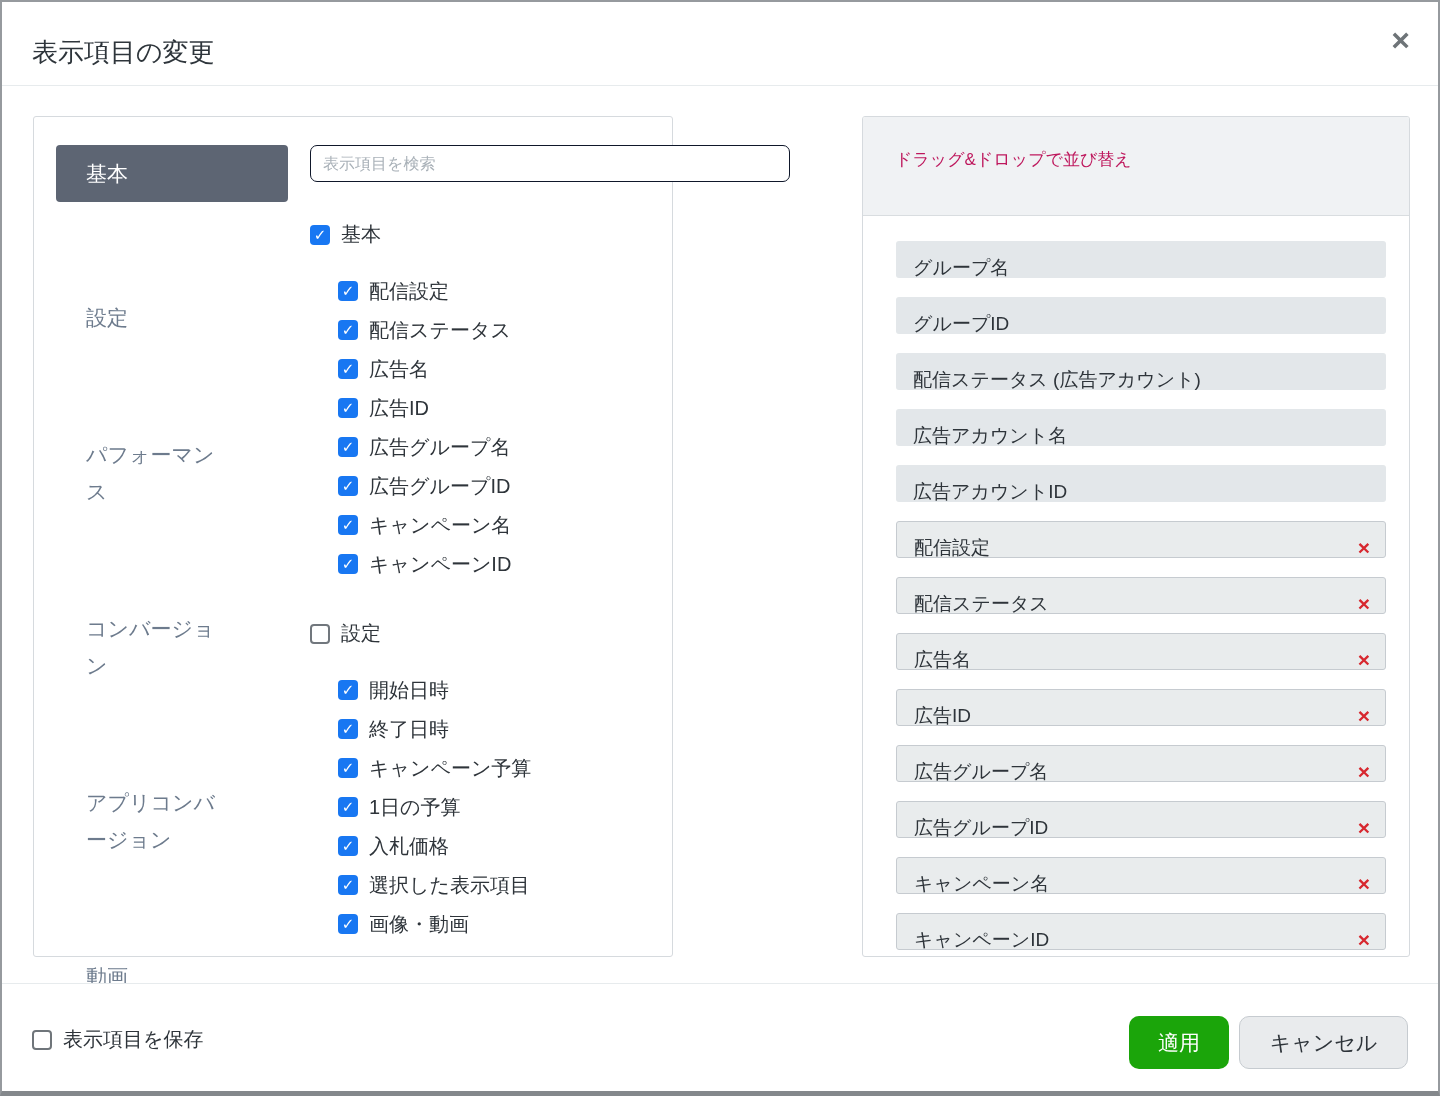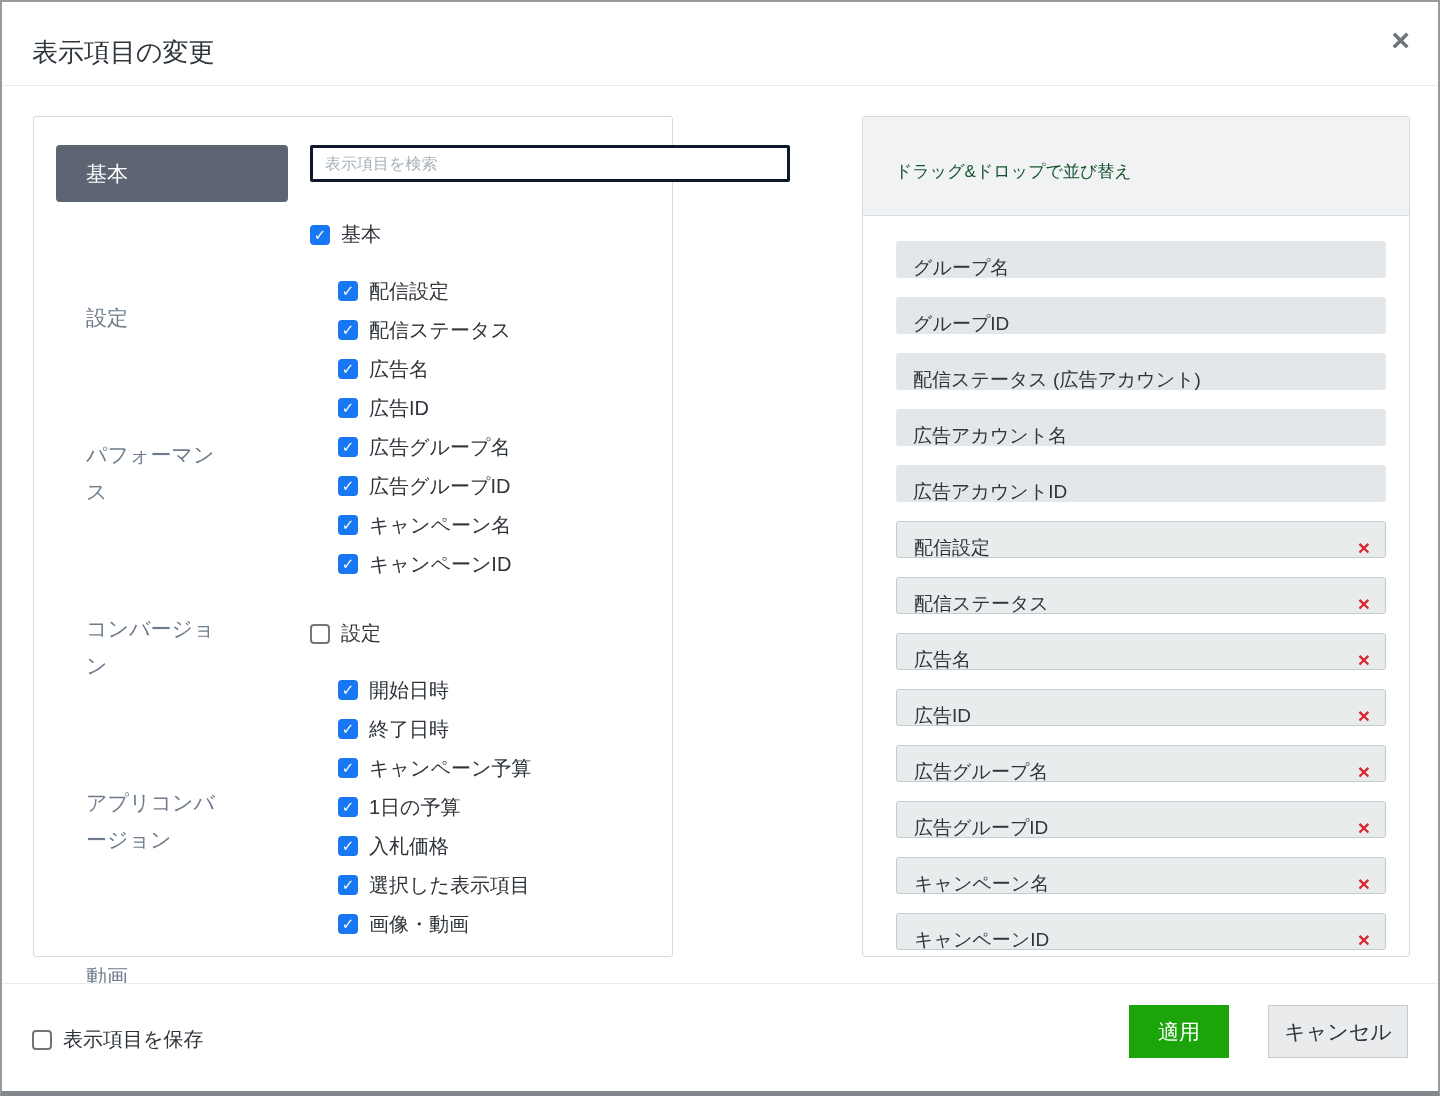--- a/index.html
+++ b/index.html
@@ -17,54 +17,54 @@
   
   .lpanel { position:absolute; left:31px; top:114px; width:640px; height:841px;
             border:1px solid #d6dade; border-radius:3px; }
   .sidebar { position:absolute; left:22px; top:0; width:232px; padding-top:28px; }
   .side-item { position:relative; margin-bottom:26px; padding-left:30px; font-size:21px;
                line-height:37px; color:#6d7b8d; white-space:pre-line; cursor:pointer; }
   .side-item.selected { background:var(--selected-sidebar,#5d6573); color:#fff; height:57px;
                line-height:57px; border-radius:4px; margin-bottom:23px; white-space:normal; }
   
   .mid { position:absolute; left:276px; top:0; width:480px; }
-  .search { display:block; margin-top:28px; width:480px; height:37px; border:3px solid #0f172a;
-            border-radius:2px; font-size:16px; padding:0 12px; color:#31373d; outline:none;
+  .search { display:block; margin-top:28px; width:480px; height:37px; border:1px solid #0f172a;
+            border-radius:7px; font-size:16px; padding:0 12px; color:#31373d; outline:none;
             font-family:inherit; }
   .search::placeholder { color:#a9b1b8; }
   .group-head { margin-top:39px; display:flex; gap:11px; align-items:center; cursor:pointer; }
   .group-head.second { margin-top:44px; }
   .group-items { margin-top:31px; margin-left:28px; }
   .row { display:flex; gap:11px; align-items:center; height:24px; margin-bottom:15px; cursor:pointer; }
   .cb { width:20px; height:20px; border-radius:4px; flex:none; border:2px solid #71777d; background:#fff; }
   .cb.checked { border:none; background:var(--checkbox-blue,#1877f2); color:#fff; }
   .cb.checked::after { content:"✓"; display:block; font-size:15px; font-weight:bold;
                        line-height:20px; text-align:center; }
   .cb-label { font-size:20px; color:#2e343a; }
   
   .rpanel { position:absolute; left:860px; top:114px; width:548px; height:841px;
             border:1px solid #d6dade; border-radius:3px; overflow:hidden; }
   .rp-header { height:99px; background:#f0f2f4; border-bottom:1px solid #d9dde0; padding:20px 0 0 32px; }
   .rp-title { font-size:22px; color:#31373d; }
-  .rp-sub { font-size:17px; color:#14532d; margin-top:23px; }
+  .rp-sub { font-size:17px; color:#be185d; margin-top:11px; }
   .rp-list { padding:25px 23px 0 33px; }
   .pill { height:37px; margin-bottom:19px; background:#e3e7ea; border-radius:3px;
           display:flex; align-items:center; justify-content:space-between;
           padding:16px 15px 0 17px; font-size:19px; color:#2e343a; cursor:grab; }
   .pill.removable { background:#e9eced; border:1px solid #c6cbd0; }
   .pill-x { color:var(--remove-red,#d7282f); font-weight:bold; font-size:21px; line-height:1; cursor:pointer; }
   
   .footer { position:absolute; left:0; right:0; bottom:0; height:108px; border-top:1px solid #e7ebed; background:#fff; }
   .save { position:absolute; left:30px; top:42px; display:flex; gap:11px; align-items:center; cursor:pointer; }
   .save-cb { width:20px; height:20px; border:2px solid #6f757a; border-radius:4px; background:#fff; flex:none; }
   .save-label { font-size:20px; color:#2e343a; }
-  .btn { position:absolute; top:21px; height:53px; border-radius:0; font-size:21px;
+  .btn { position:absolute; top:32px; height:53px; border-radius:10px; font-size:21px;
          font-family:inherit; cursor:pointer; }
   .btn-apply { right:209px; width:100px; background:var(--apply-green,#1ba50a); color:#fff; border:none; }
-  .btn-cancel { right:30px; width:140px; background:#e9ebed; border:1px solid #c6cbd0; color:#2e343a; }
+  .btn-cancel { right:30px; width:169px; background:#e9ebed; border:1px solid #c6cbd0; color:#2e343a; }
 </style>
 </head>
 <body>
 
 <div id="page">
 
   <div class="hdr">
     <div class="hdr-title">表示項目の変更</div>
     <div class="hdr-close">×</div>
   </div>

